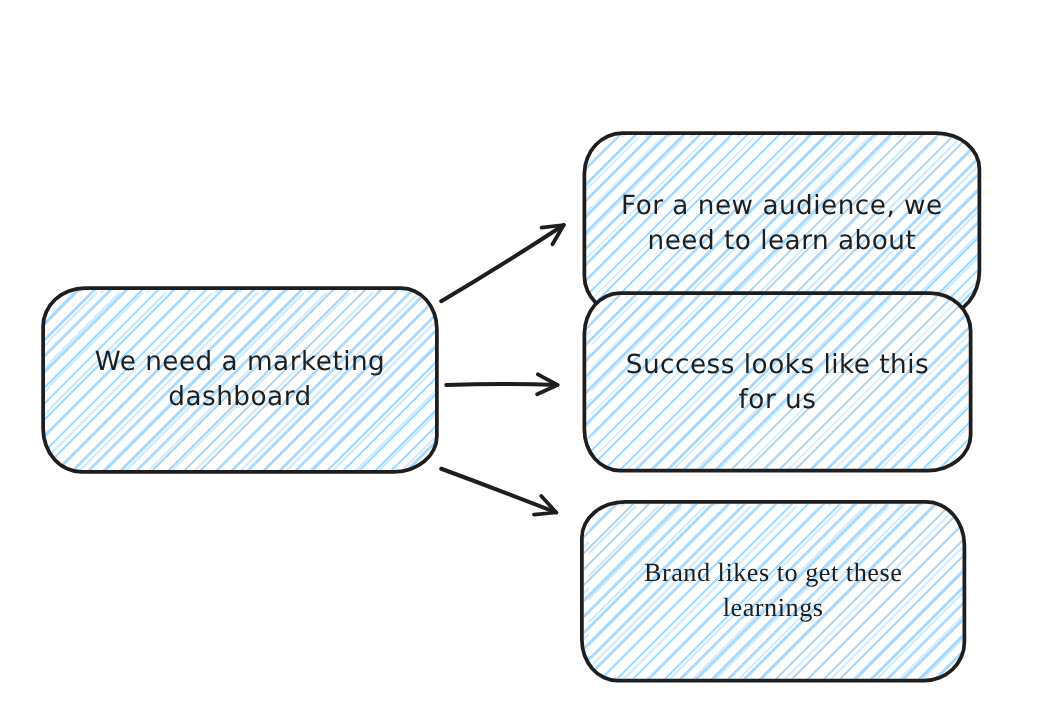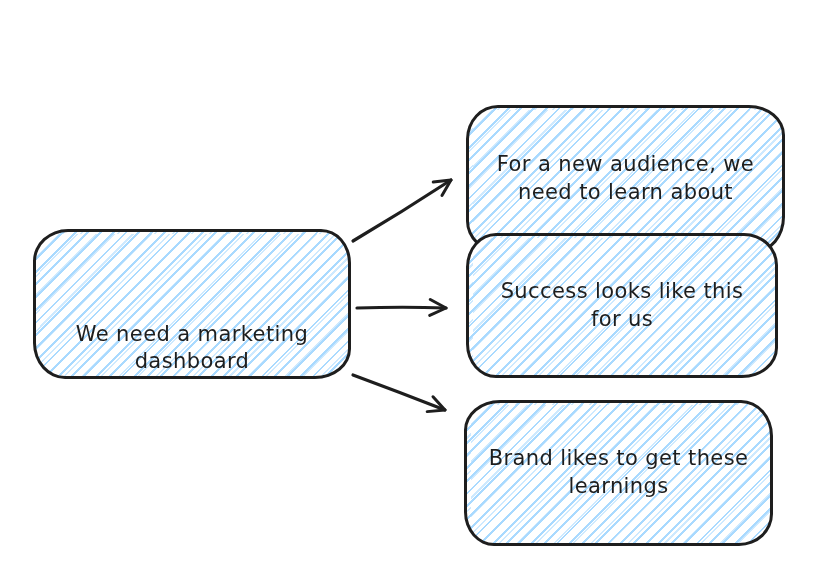--- a/index.html
+++ b/index.html
@@ -44,34 +44,34 @@
         transparent 1.5px, transparent 13px);
     background-position: 0 0, 4px 2px;
   }
   .node-text {
     white-space: pre-line;
     padding: 0 14px;
   }
   .node-root {
     left: 33px;  top: 229px;  width: 318px; height: 150px;
     border-radius: 35px 30px 36px 32px / 32px 34px 30px 36px;
-    align-items: flex-end;
   }
   .node-audience {
     left: 466px; top: 57px;   width: 319px; height: 148px;
     border-radius: 32px 36px 30px 34px / 34px 30px 36px 32px;
     margin-top: 48px;
   }
   .node-success {
     left: 466px; top: 233px;  width: 312px; height: 145px;
     border-radius: 30px 34px 36px 30px / 34px 32px 30px 34px;
   }
   .node-brand {
     left: 464px; top: 400px;  width: 309px; height: 146px;
     border-radius: 36px 32px 34px 30px / 30px 36px 32px 34px;
+    font-family: Liberation Serif, serif;
   }
 </style>
 </head>
 <body>
 
 <div class="canvas">
 
   <svg class="arrows" viewBox="0 0 836 575" xmlns="http://www.w3.org/2000/svg">
     <defs>
       <marker id="arrowhead" viewBox="-20 -10 22 20" refX="0" refY="0" markerWidth="22" markerHeight="20" orient="auto" markerUnits="userSpaceOnUse">

